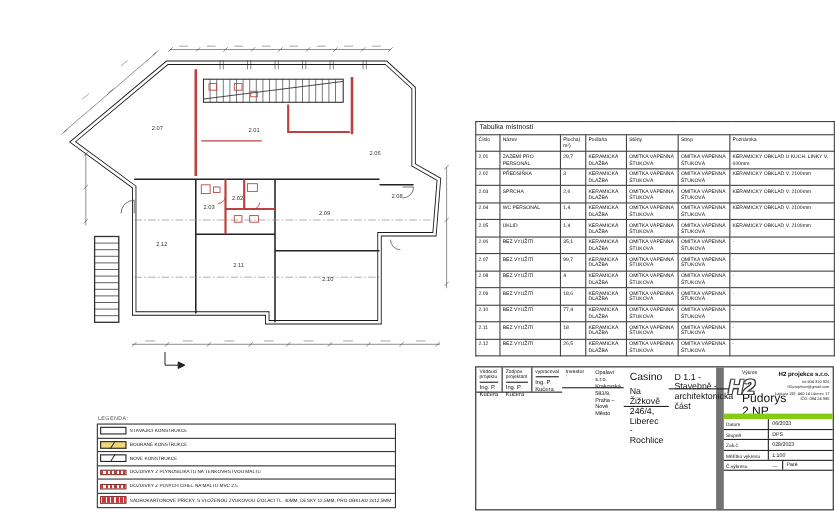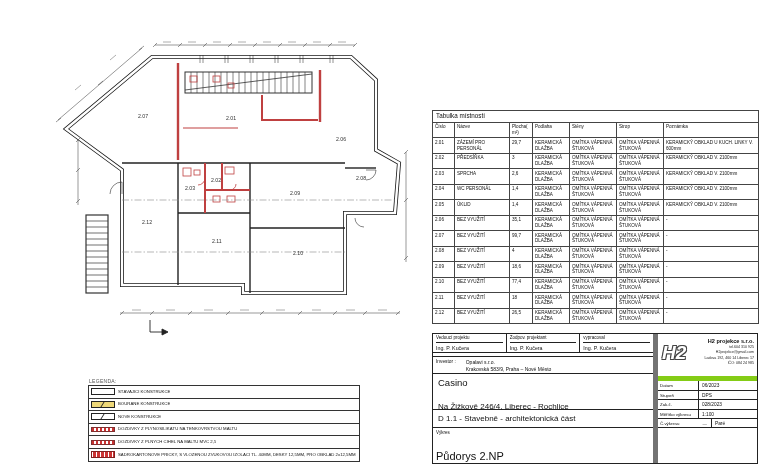--- a/index.html
+++ b/index.html
@@ -32,33 +32,33 @@
   #room-table th,#room-table td{border:.5px solid #444;font-size:4.6px;line-height:1.25;
      padding:1.5px 2px;vertical-align:top;text-align:left;font-weight:normal;
      word-wrap:break-word;overflow:hidden}
   #room-table .rt-title{font-size:6.3px;padding:2px 3px;line-height:1.1}
   .c-cislo{width:22px}.c-nazev{width:55px}.c-plocha{width:23px}.c-podlaha{width:37px}
   .c-steny{width:47px}.c-strop{width:47px}.c-pozn{width:95px}
 
   
   #title-block{position:absolute;left:432px;top:333px;width:326px;height:131px;
      border:1px solid #222;box-sizing:border-box;display:flex}
-  .tb-left{width:225px;display:flex;flex-direction:column;border-right:5px solid #737373;box-sizing:border-box}
+  .tb-left{width:225px;display:flex;flex-direction:row;border-right:7px solid #737373;box-sizing:border-box}
   .tb-roles{display:flex;height:22px;border-bottom:1px solid #222}
   .tb-role{flex:1;border-right:1px solid #222;padding:1px 3px;box-sizing:border-box}
   .tb-role:last-child{border-right:none}
   .role-label{font-size:4.5px;border-bottom:.5px solid #222;padding-bottom:1.5px}
   .role-name{font-size:5.3px;padding-top:2px}
   .tb-strip{height:5px;border-bottom:1px solid #222}
   .tb-investor{height:19px;border-bottom:1px solid #222;display:flex;padding:1.5px 3px;box-sizing:border-box}
   .inv-label{font-size:4.8px;margin-right:10px}
   .inv-name{font-size:5px}.inv-addr{font-size:5px;margin-top:1px}
   .tb-project{height:36px;border-bottom:1px solid #222;padding:3px 5px;box-sizing:border-box}
   .proj-title{font-size:9.5px}
-  .proj-addr{font-size:8px;margin-top:14px}
+  .proj-addr{font-size:8px;margin-top:3px}
   .tb-part{height:20px;border-bottom:1px solid #222;font-size:8px;padding:4px 5px;box-sizing:border-box}
   .tb-vykres{flex:1;padding:1.5px 3px}
   .vykres-label{font-size:4.5px}
   .vykres-name{font-size:11px;margin-top:15px}
   .tb-right{flex:1;display:flex;flex-direction:column}
   .tb-company{height:47px;border-bottom:5px solid #84cc16;position:relative;box-sizing:border-box}
   .logo-h2{position:absolute;left:4px;top:8px;font-size:19px;font-weight:bold;font-style:italic;
      color:#fff;text-shadow:-1px -1px 0 #444,1px -1px 0 #444,-1px 1px 0 #444,1px 1px 0 #444,0 0 1px #444}
   .company-info{position:absolute;right:3px;top:4px;text-align:right}
   .company-name{font-size:5.6px;font-weight:bold}

